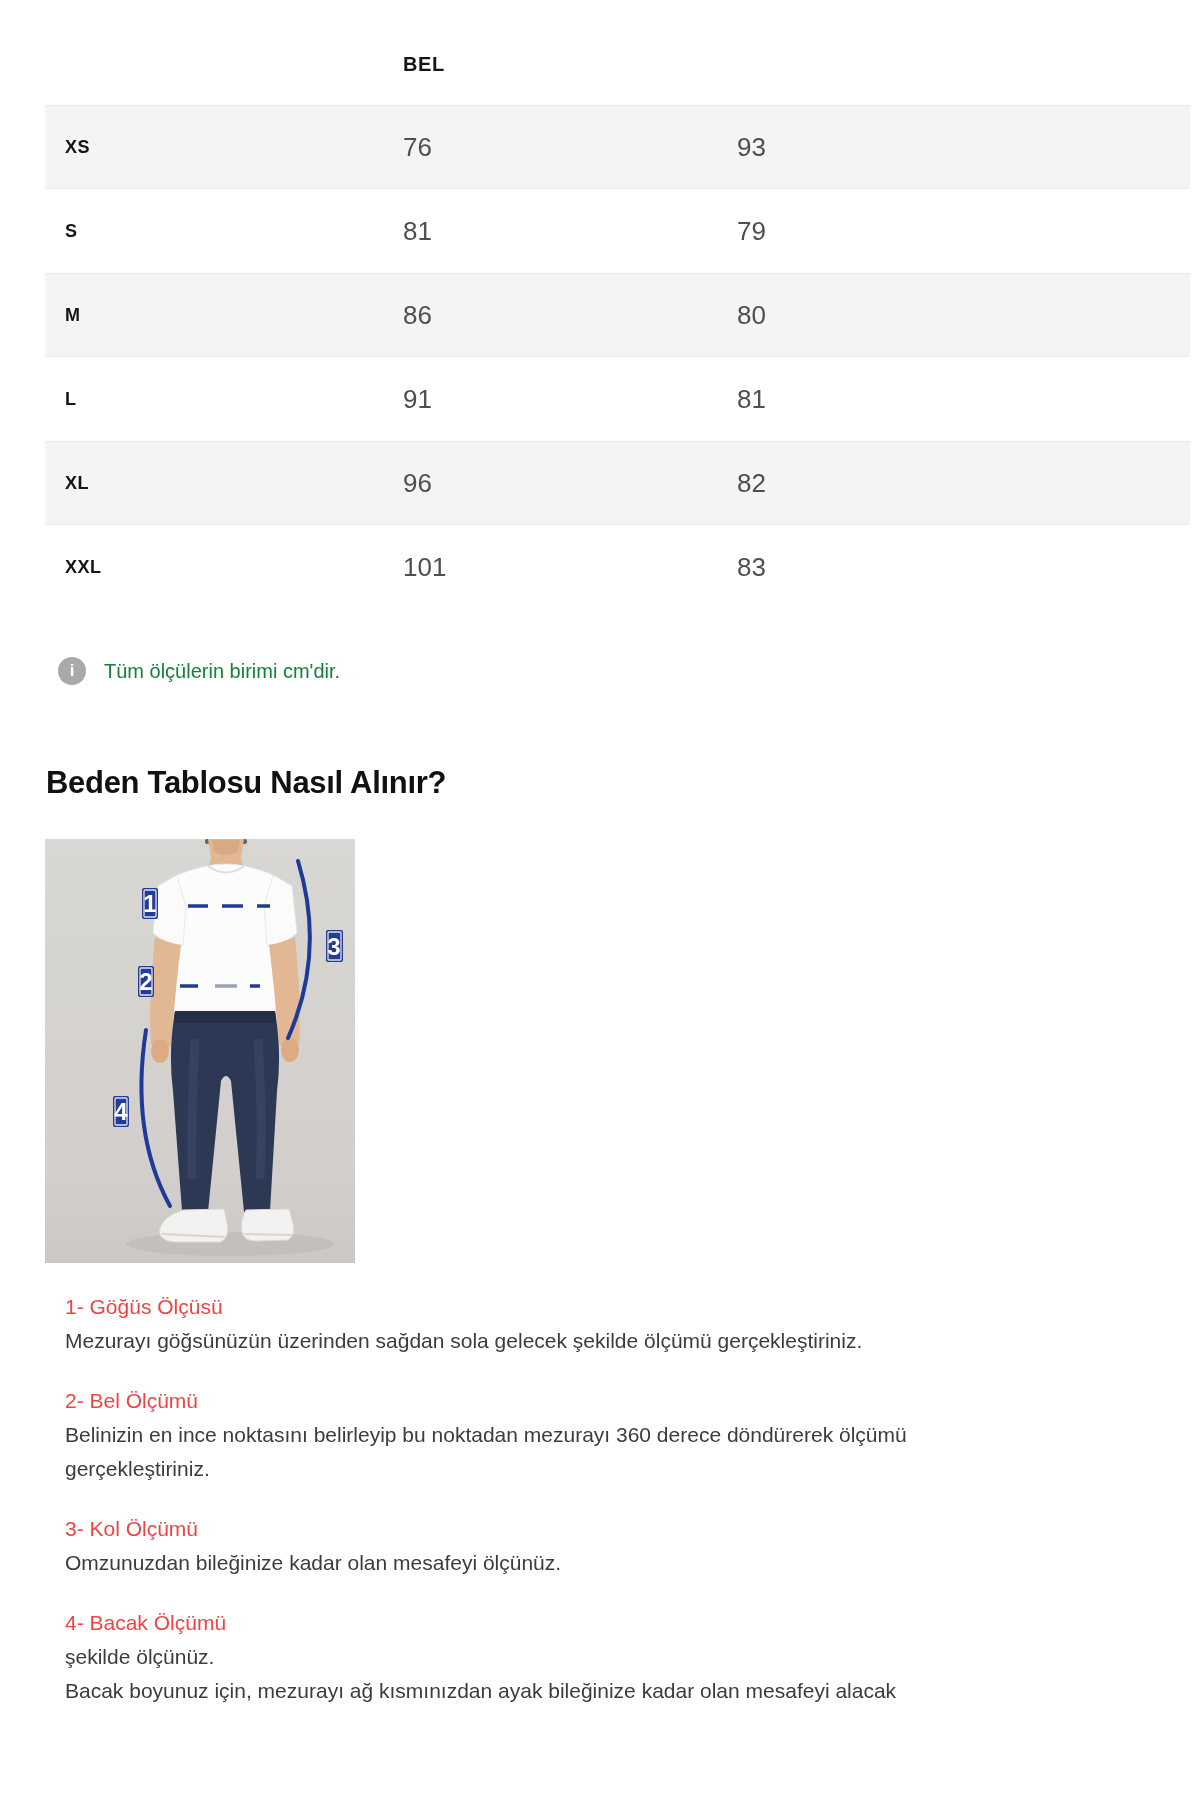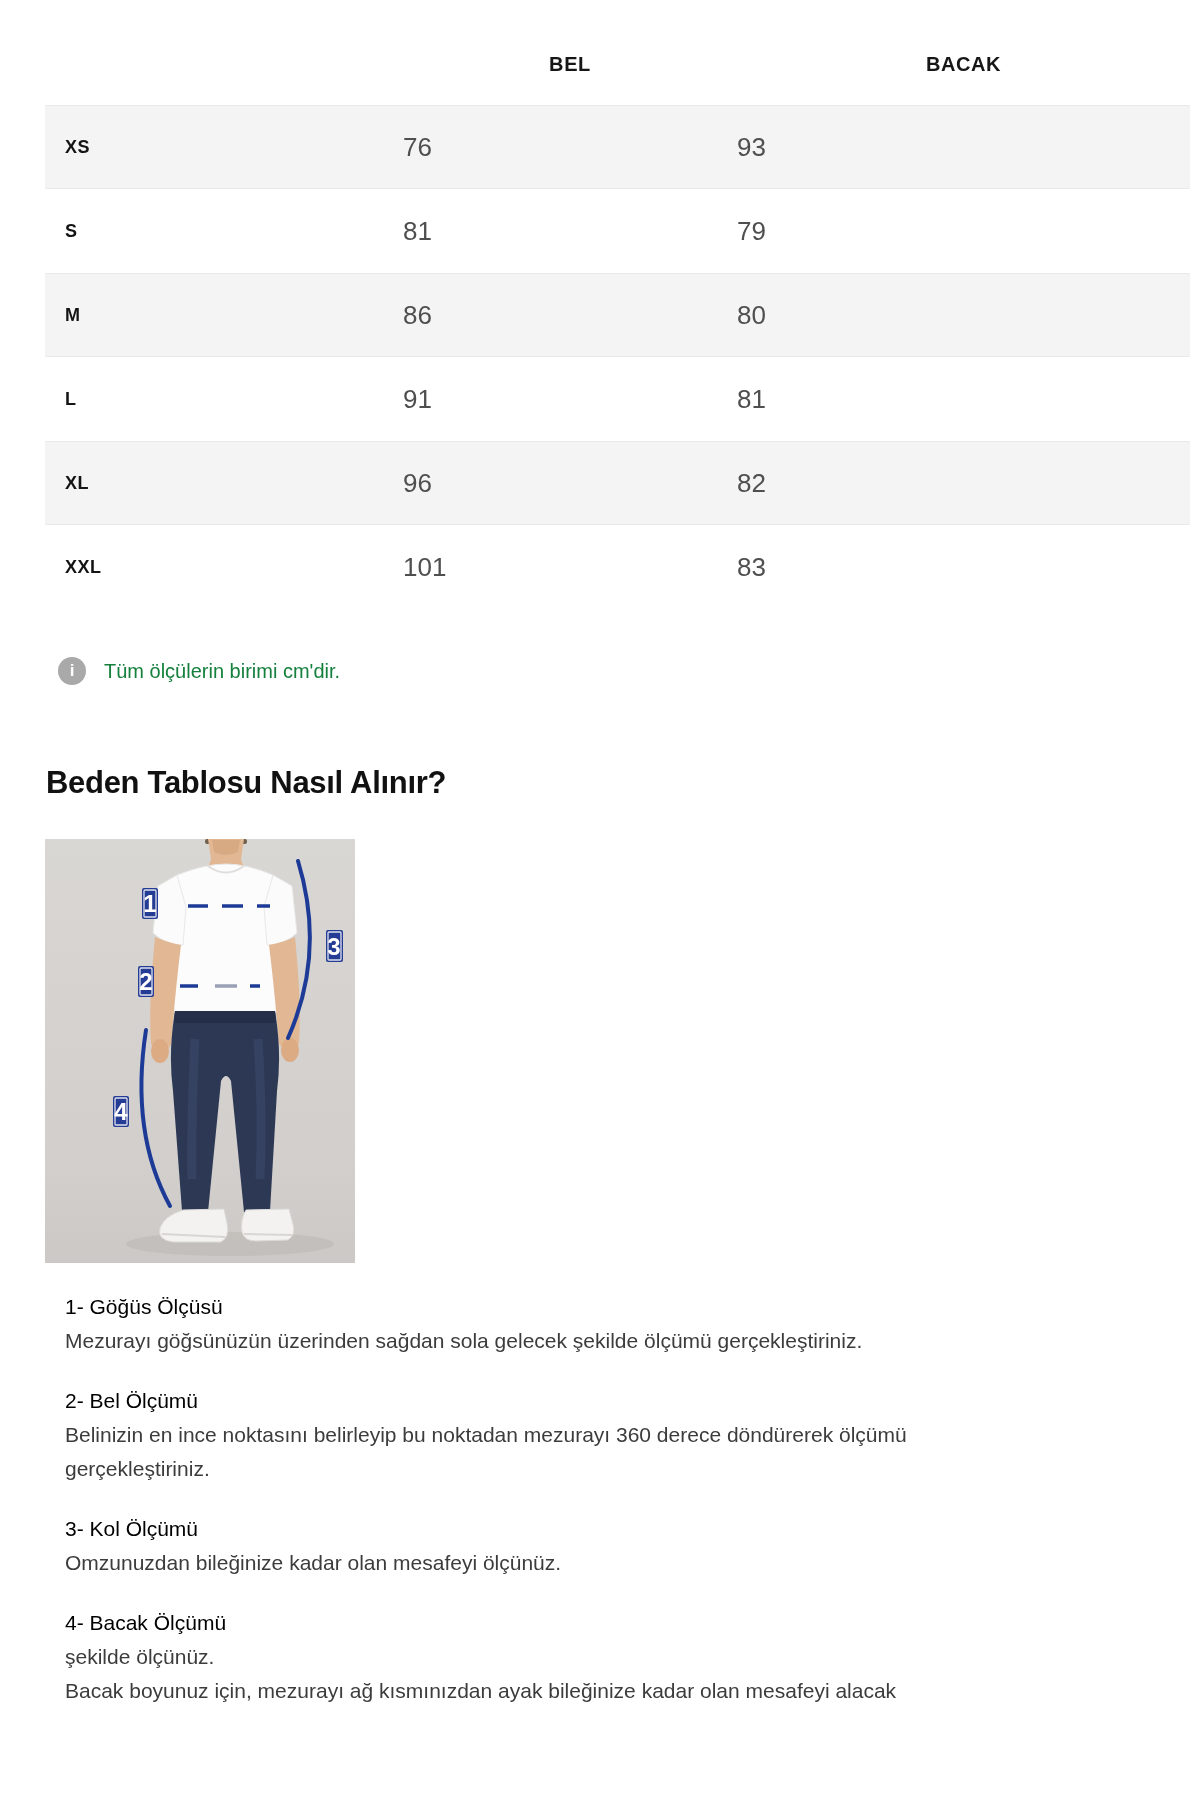--- a/index.html
+++ b/index.html
@@ -5,21 +5,21 @@
   html,body { margin:0; padding:0; }
   body {
     width:1200px; height:1800px; background:#ffffff; overflow:hidden;
     font-family:"Liberation Sans", sans-serif; color:#161616;
   }
 
   
   .size-table { margin:24px 0 0 45px; width:1145px; }
   .thead {
     display:grid; grid-template-columns:358px 334px 1fr;
-    height:81px; align-items:center;text-align:center;
+    height:81px; align-items:center;
   }
   .th { font-weight:bold; font-size:20px; letter-spacing:.6px; color:#161616; }
   .tr {
     display:grid; grid-template-columns:358px 334px 1fr;
     height:84px; align-items:center;
   }
   .tr.stripe {
     background:#f4f4f4;
     box-shadow: inset 0 1px 0 #e9e9e9, inset 0 -1px 0 #e9e9e9;
     border-radius:2px;
@@ -45,31 +45,30 @@
   
   .figure { margin:36px 0 0 45px; width:310px; height:424px; }
   .figure svg { display:block; }
   .badge-num {
     font-family:"Liberation Sans", sans-serif; font-weight:bold; font-size:24px; fill:#ffffff;
   }
 
   
   .sections { margin:27px 0 0 65px; }
   .isec { margin-bottom:26px; }
-  .isec-title { font-size:21px; line-height:34px; color:#000000; }
+  .isec-title { font-size:21px; line-height:34px; color:#ef4444; }
   .isec-line  { font-size:21px; line-height:34px; color:#3c3c3c; }
 </style>
 </head>
 <body>
 
 <div class="size-table">
   <div class="thead">
     <div class="th"></div>
     <div class="th">BEL</div>
-    <div class="th">BACAK</div>
   </div>
 
   <div class="tr stripe">
     <div class="td label">XS</div>
     <div class="td val">76</div>
     <div class="td val">93</div>
   </div>
   <div class="tr">
     <div class="td label">S</div>
     <div class="td val">81</div>

